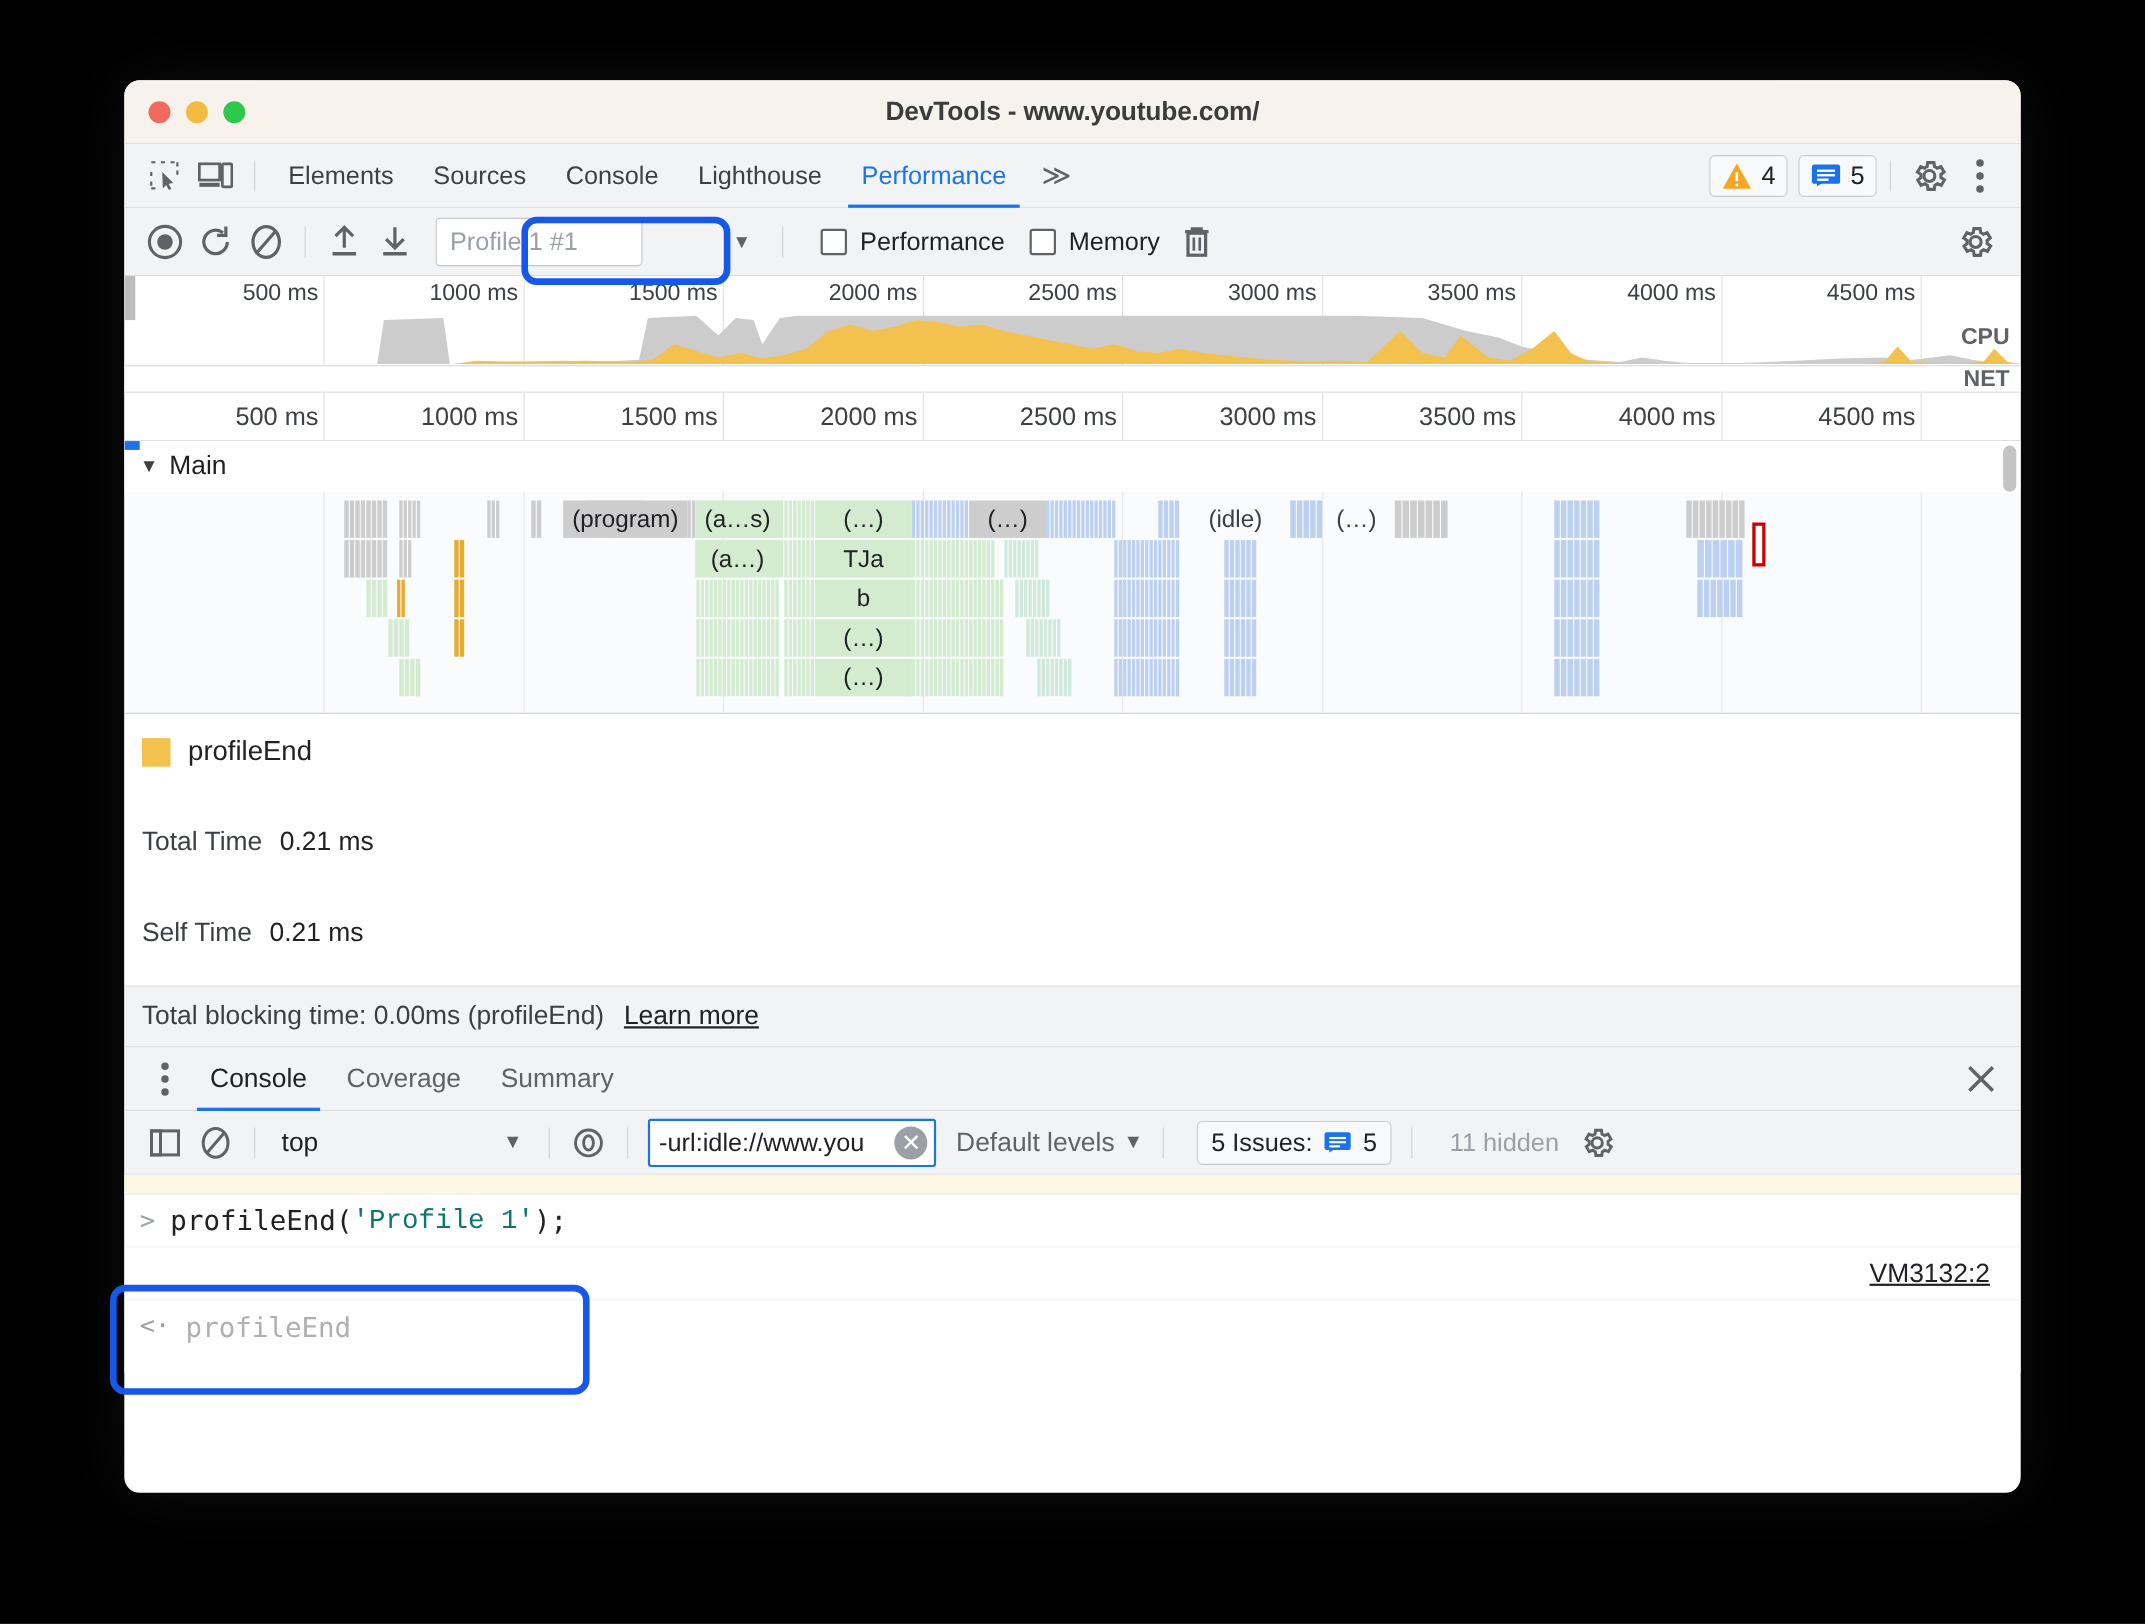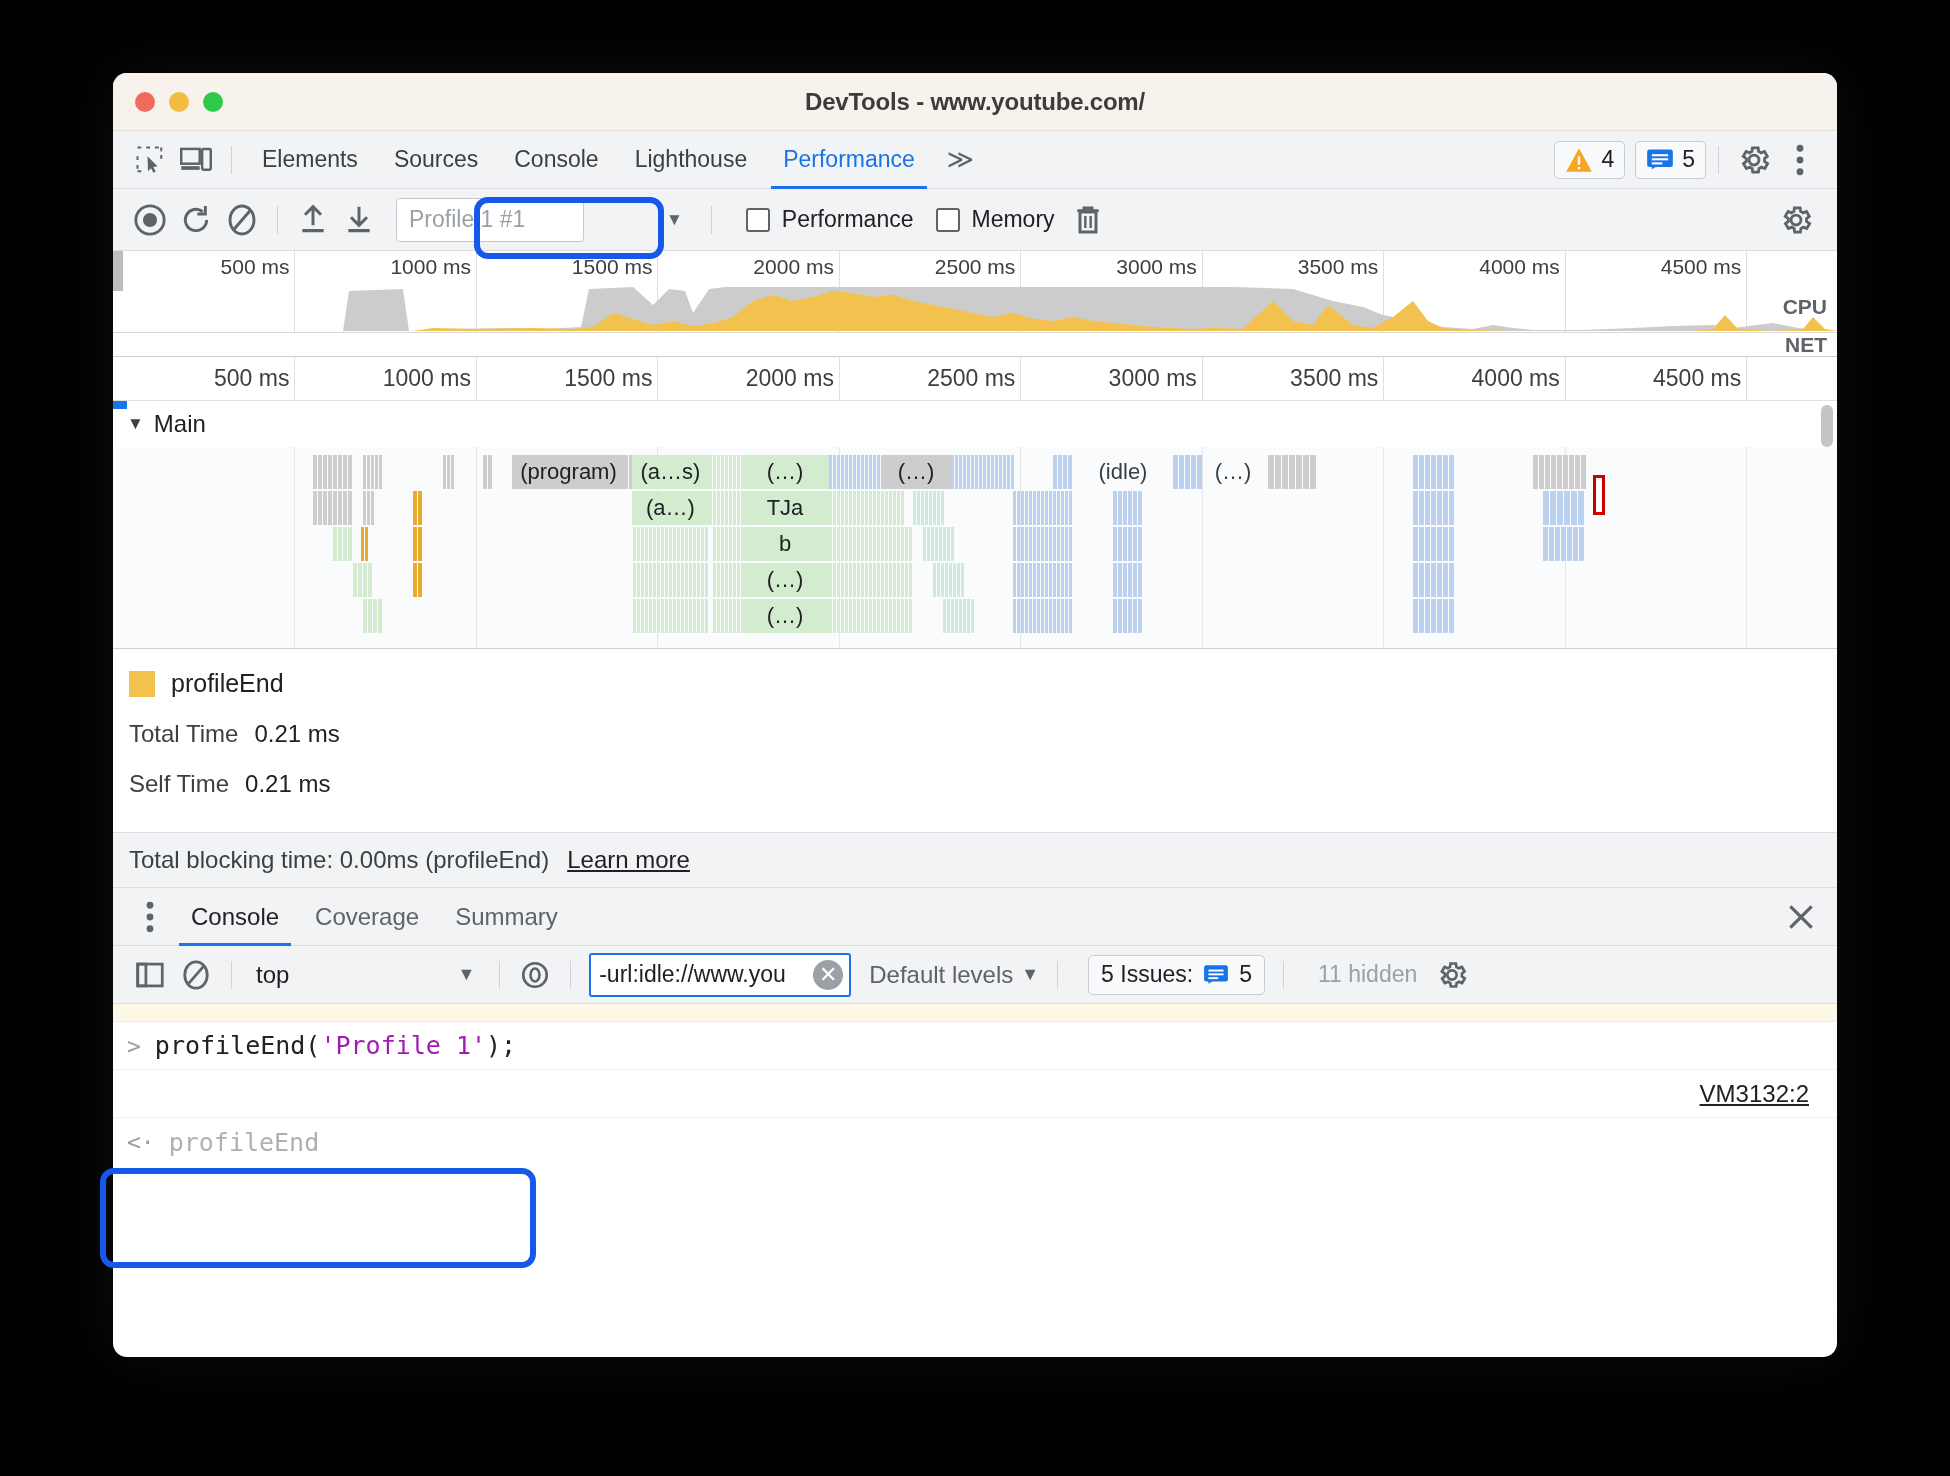--- a/index.html
+++ b/index.html
@@ -226,21 +226,21 @@
     height: 3px; background: #1a73e8;
   }
 
   
   .summary { background: #fff; padding: 20px 0 12px 0; }
   .legendrow { display: flex; align-items: center; gap: 16px; padding-left: 16px; margin-bottom: 22px; }
   .swatch { width: 26px; height: 26px; background: #f2c14e; }
   .legendrow .lbl { font-size: 25px; color: #202124; }
   .statrow { display: flex; align-items: baseline; gap: 16px; padding-left: 16px; margin-bottom: 22px; }
   .statrow .k { font-size: 24px; color: #3c4043; }
-  .statrow .v { font-size: 24px; color: #202124; }
+  .statrow .v { font-size: 24px; color: #202124; margin-top: 32px; }
 
   .blockingbar {
     height: 56px; background: #f1f3f4;
     border-top: 1px solid #dadce0; border-bottom: 1px solid #dadce0;
     display: flex; align-items: center; padding-left: 16px; gap: 18px;
   }
   .blockingbar .bt { font-size: 24px; color: #3c4043; }
   .blockingbar .lm { font-size: 24px; color: #202124; text-decoration: underline; }
 
   
@@ -315,21 +315,21 @@
   }
   .crow {
     display: flex; align-items: center;
     height: 48px; padding-left: 14px;
     font-family: "DejaVu Sans Mono", monospace;
     font-size: 25px; color: #202124;
     border-bottom: 1px solid #f0f0f0;
     position: relative;
   }
   .carrow { color: #9aa0a6; margin-right: 14px; font-size: 23px; }
-  .str { color: #a21caf; }
+  .str { color: #0f766e; font-family: Liberation Mono, monospace; }
   .vmlink {
     position: absolute; right: 28px;
     font-size: 24px; color: #202124; text-decoration: underline;
     font-family: "Liberation Sans", sans-serif;
   }
   .undef { color: #b0b0b0; }
   .annot-console {
     position: absolute;
     left: 100px; top: 1168px;
     width: 436px; height: 100px;

